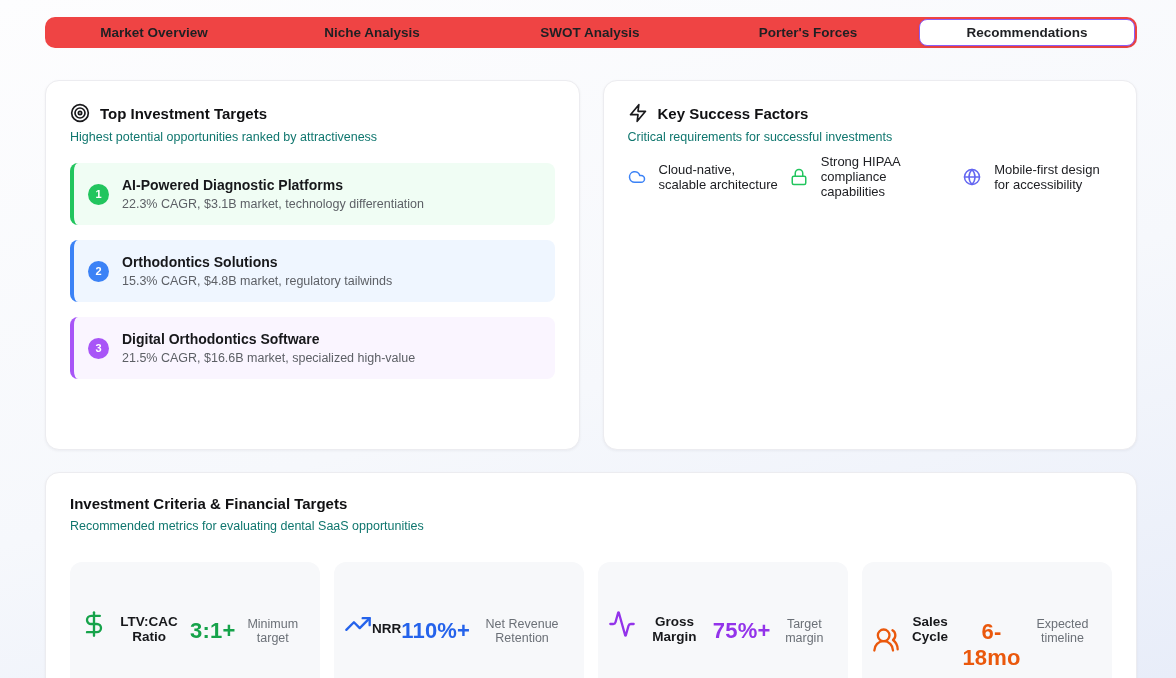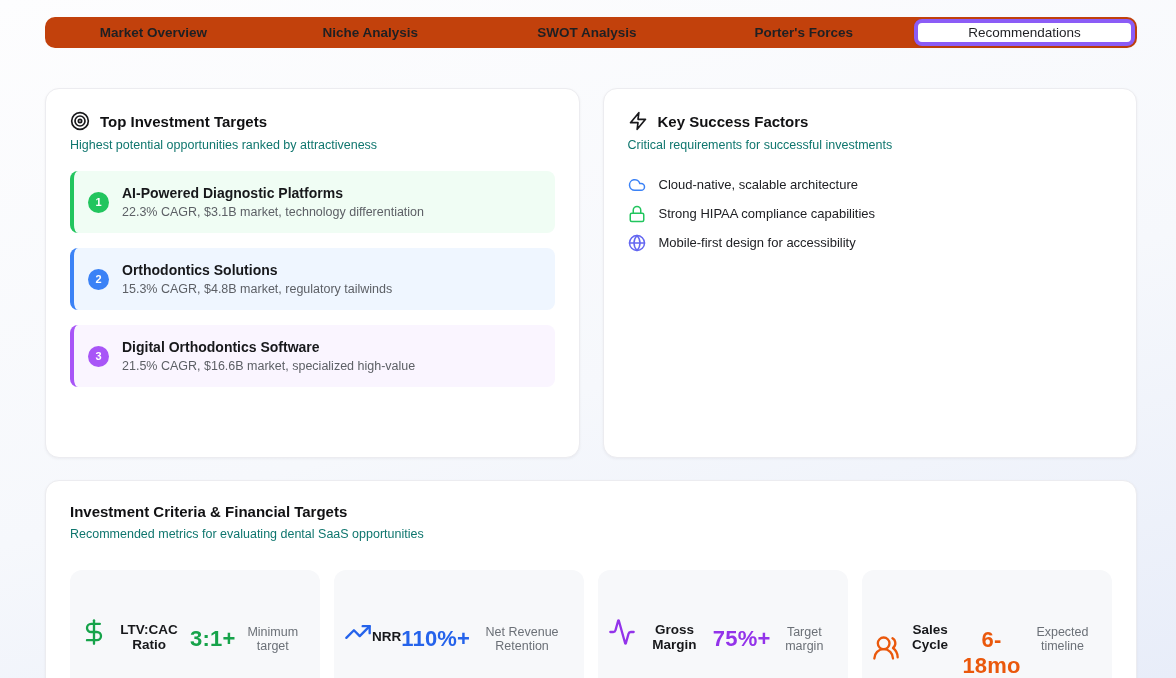--- a/index.html
+++ b/index.html
@@ -6,37 +6,37 @@
   html, body { width: 1176px; height: 678px; overflow: hidden; }
   body {
     font-family: "Liberation Sans", sans-serif;
     background: linear-gradient(165deg, #fdfdfe 0%, #f6f8fc 55%, #e8edf9 100%);
     color: #18181b;
   }
   .page { padding: 17px 39px 0 45px; }
 
   
   .tabbar {
-    display: flex; height: 31px; background: #c2410c;
+    display: flex; height: 31px; background: #ef4444;
     border-radius: 10px; align-items: stretch;
   }
   .tab {
     flex: 1; display: flex; align-items: center; justify-content: center;
     font-size: 13.5px; font-weight: 600; color: #1f2023; cursor: pointer;
     border-radius: 8px; margin: 2px;
   }
   .tab.active {
-    background: #ffffff; border: 4px solid #8b5cf6;
-    box-shadow: 0 1px 3px rgba(0,0,0,0.08); font-weight: 400;
+    background: #ffffff; border: 1px solid #8b5cf6;
+    box-shadow: 0 1px 3px rgba(0,0,0,0.08); font-weight: 700;
   }
 
   
   .cards-row {
     display: grid; grid-template-columns: 1fr 1fr; gap: 23px;
-    margin-top: 40px; height: 370px;
+    margin-top: 32px; height: 370px;
   }
   .card {
     background: #ffffff; border: 1px solid #ececf0; border-radius: 14px;
     box-shadow: 0 1px 3px rgba(16,24,40,0.05); padding: 22px 24px;
   }
   .card-head { display: flex; align-items: center; gap: 10px; }
   .card-title { font-size: 15px; font-weight: 700; color: #111113; }
   .card-sub { font-size: 12.5px; color: #0f766e; margin-top: 7px; }
   .icon { display: inline-flex; align-items: center; justify-content: center; }
   .icon svg { display: block; }
@@ -55,21 +55,21 @@
     color: #fff; font-size: 11px; font-weight: 700;
     display: flex; align-items: center; justify-content: center;
   }
   .rank1 .rank-badge { background: #22c55e; }
   .rank2 .rank-badge { background: #3b82f6; }
   .rank3 .rank-badge { background: #a855f7; }
   .target-name { font-size: 14px; font-weight: 700; color: #17181b; }
   .target-detail { font-size: 12.5px; color: #5d6066; margin-top: 4px; }
 
   
-  .factors { margin-top: 24px; display: flex; flex-direction: column; gap: 12px; }
+  .factors { margin-top: 24px; display: flex; flex-direction: row; gap: 12px; }
   .factor { display: flex; align-items: center; gap: 13px; height: 17px; }
   .factor-text { font-size: 13px; color: #202125; }
   .c-blue   { color: #3b82f6; }
   .c-green  { color: #22c55e; }
   .c-purple { color: #a855f7; }
   .c-orange { color: #ea580c; }
   .c-indigo { color: #6366f1; }
 
   
   .criteria-card { margin-top: 22px; height: 238px; }

